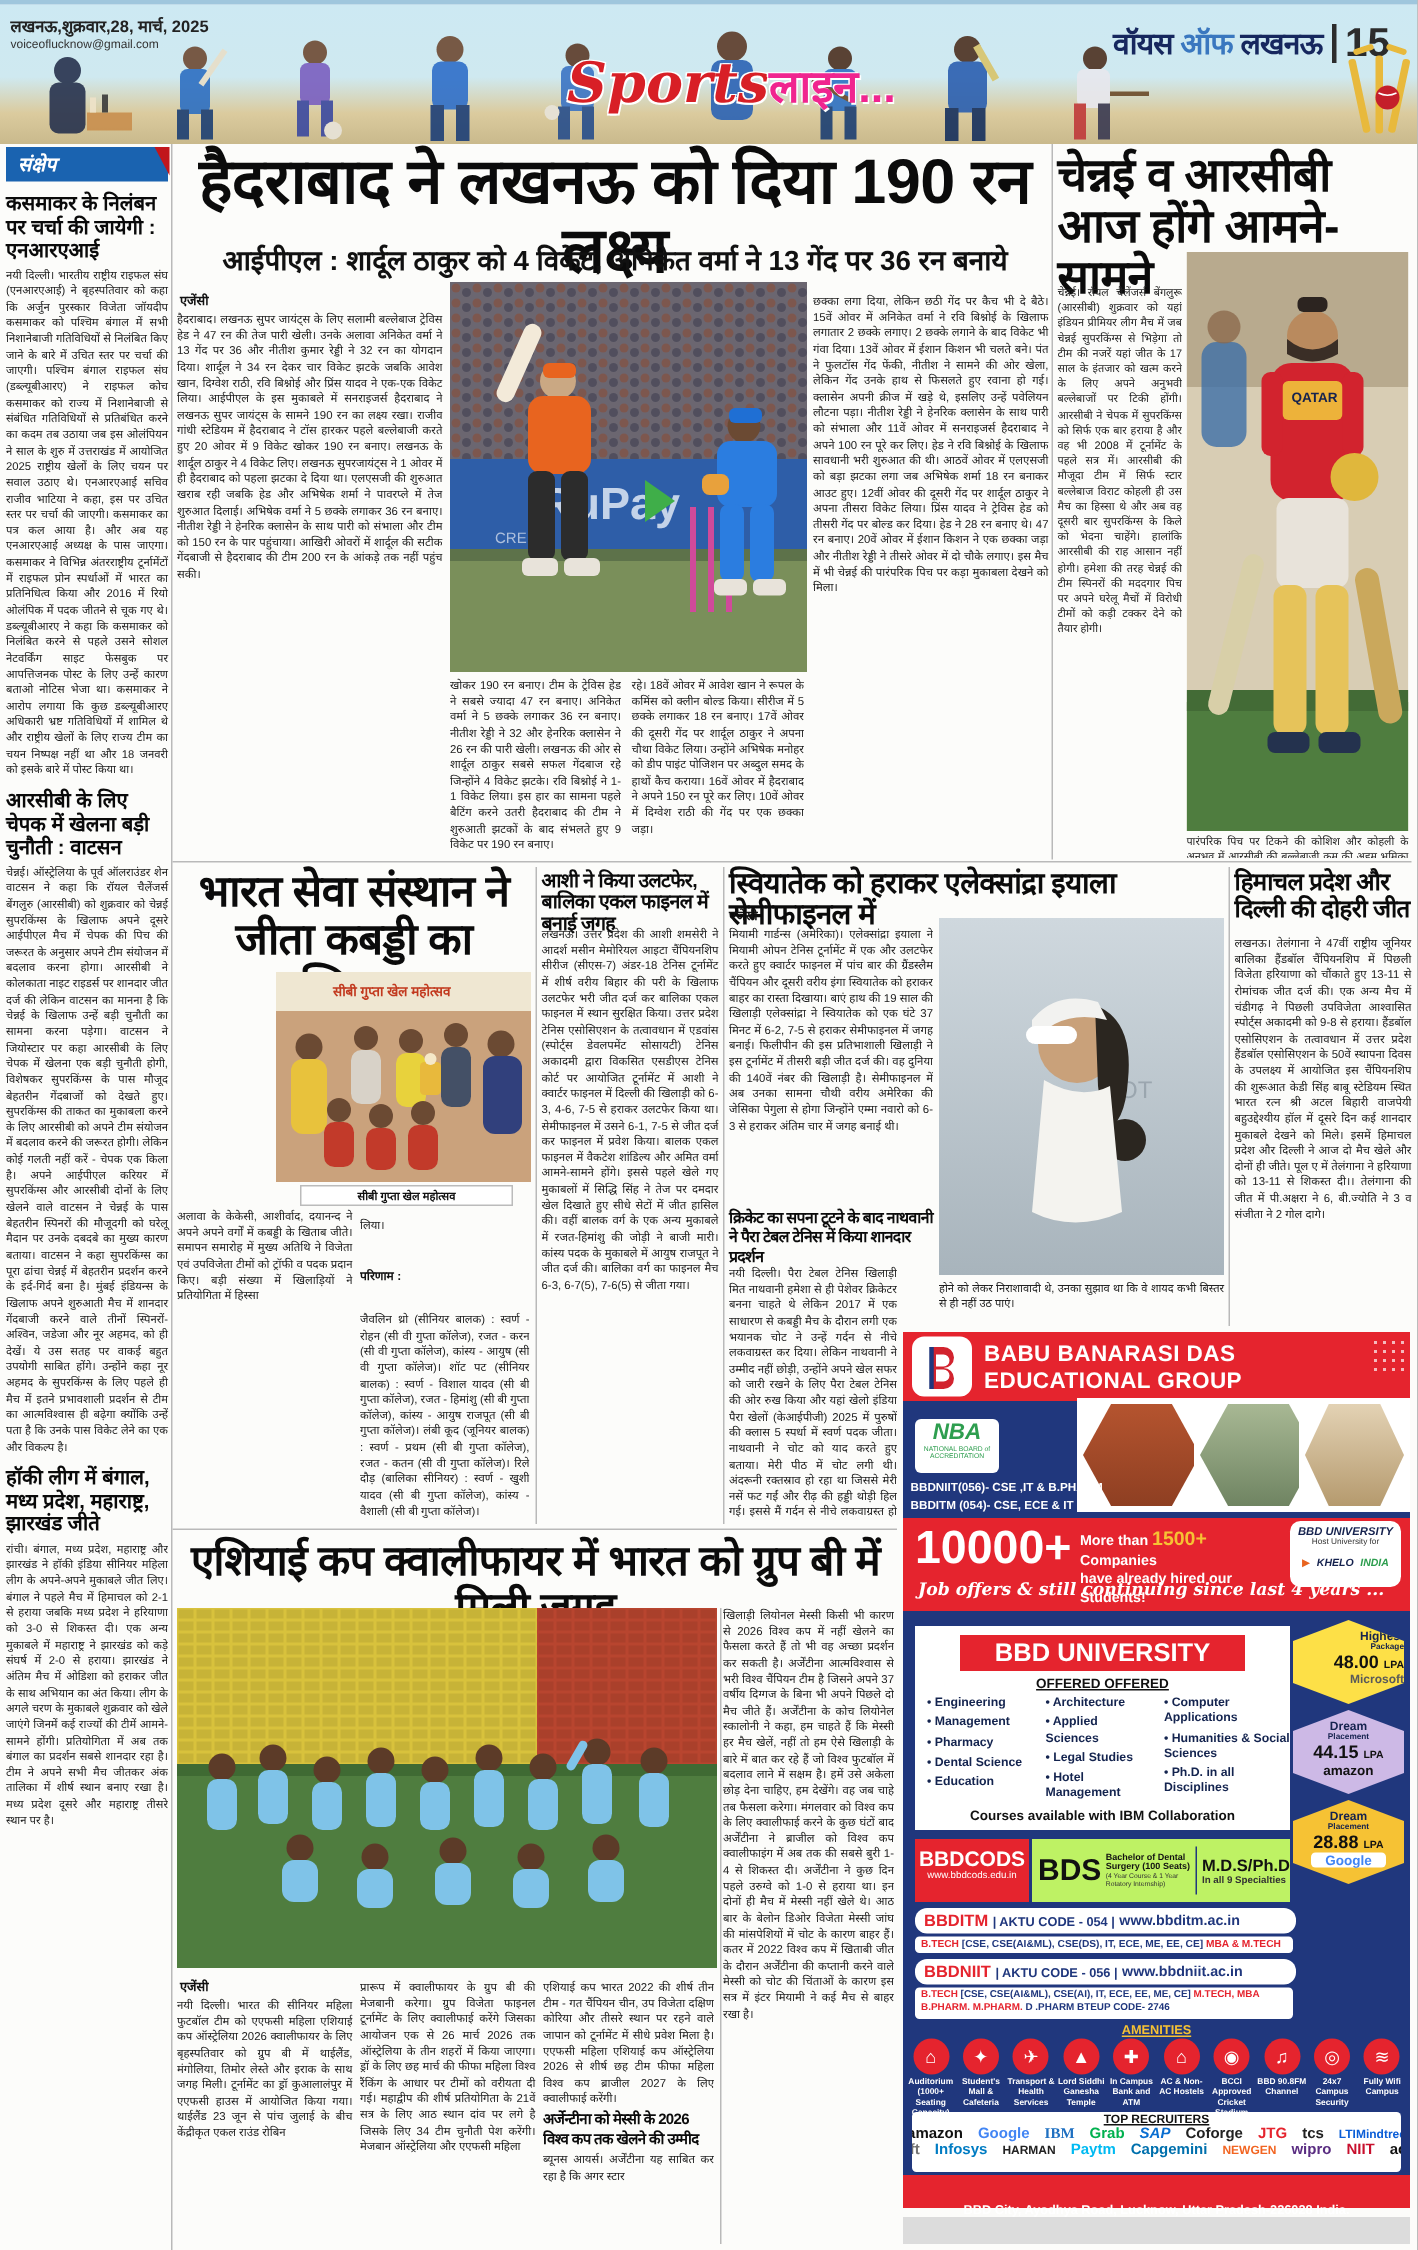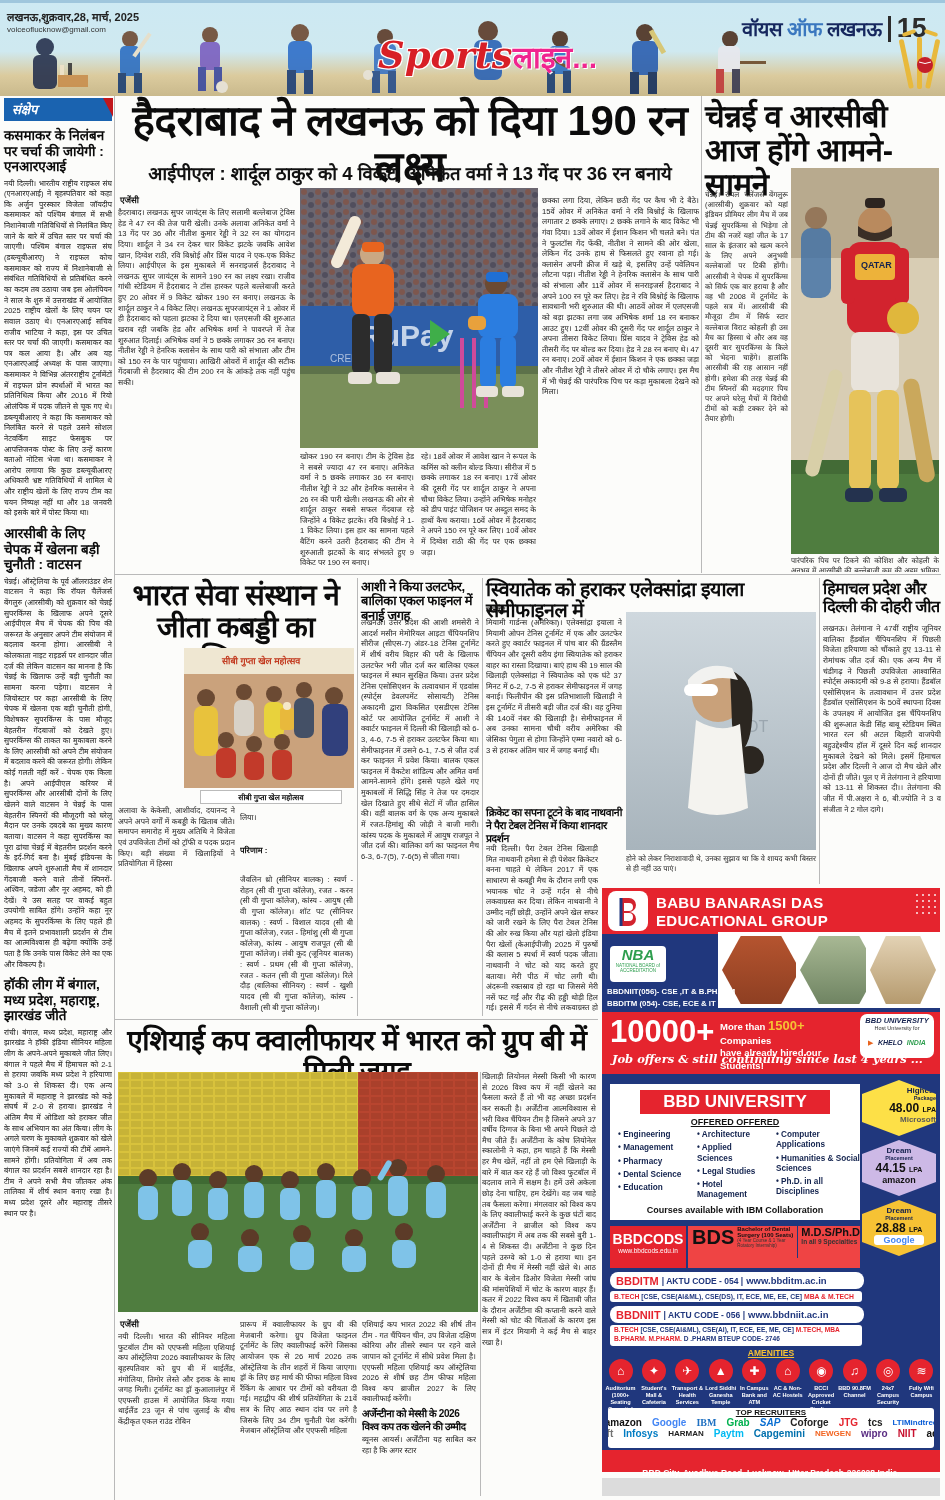--- a/index.html
+++ b/index.html
@@ -483,21 +483,21 @@
       <div style="font-size:8px;font-weight:bold;margin-top:6px;color:#15224e;">Dream</div>
       <div style="font-size:5.5px;font-weight:bold;color:#15224e;">Placement</div>
       <div style="font-size:12px;font-weight:bold;color:#111;"><span>28.88</span> <span style="font-size:7px;">LPA</span></div>
       <div style="font-size:9px;font-weight:bold;color:#4285f4;background:#fff;width:50px;margin:0 auto;border-radius:3px;">Google</div>
     </div>
 
     <div class="abs ad-red" style="left:8px;top:338px;width:76px;height:42px;text-align:center;color:#fff;">
       <div style="font-weight:bold;font-size:14px;margin-top:5px;">BBDCODS</div>
       <div style="font-size:6.5px;">www.bbdcods.edu.in</div>
     </div>
-    <div class="abs" style="left:86px;top:338px;width:172px;height:42px;background:#ef4444;display:flex;">
+    <div class="abs" style="left:86px;top:338px;width:172px;height:42px;background:#bef264;display:flex;align-items:center;">
       <div style="margin-left:4px;">
         <span style="font-weight:bold;font-size:20px;color:#111;">BDS</span>
       </div>
       <div style="margin-left:3px;width:62px;">
         <div style="font-size:6px;font-weight:bold;color:#111;">Bachelor of Dental</div>
         <div style="font-size:6px;font-weight:bold;color:#111;">Surgery (100 Seats)</div>
         <div style="font-size:4.5px;color:#333;">(4 Year Course &amp; 1 Year Rotatory Internship)</div>
       </div>
       <div style="width:2px;height:32px;background:#20377d;margin:0 3px;"></div>
       <div>

